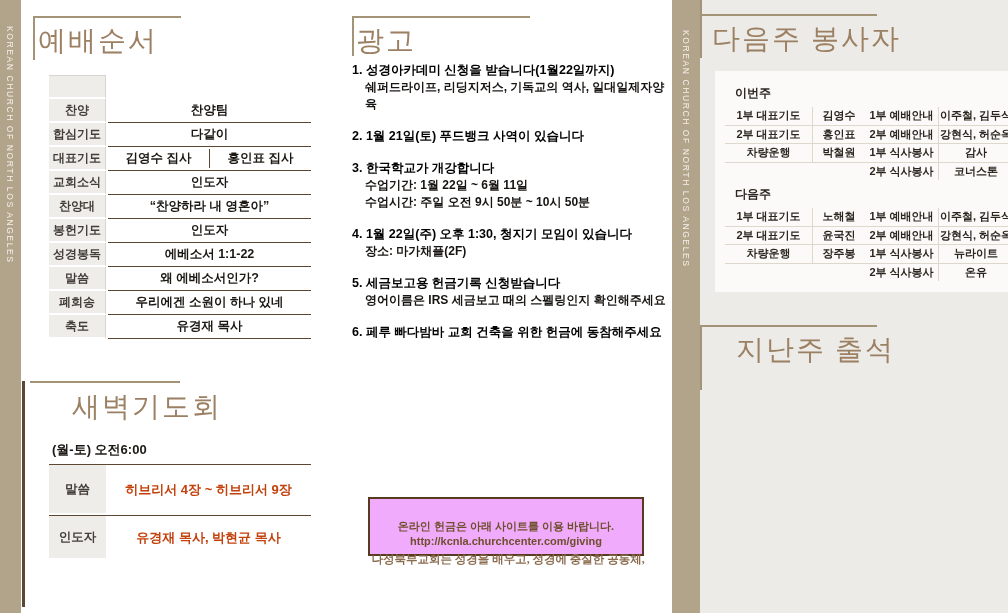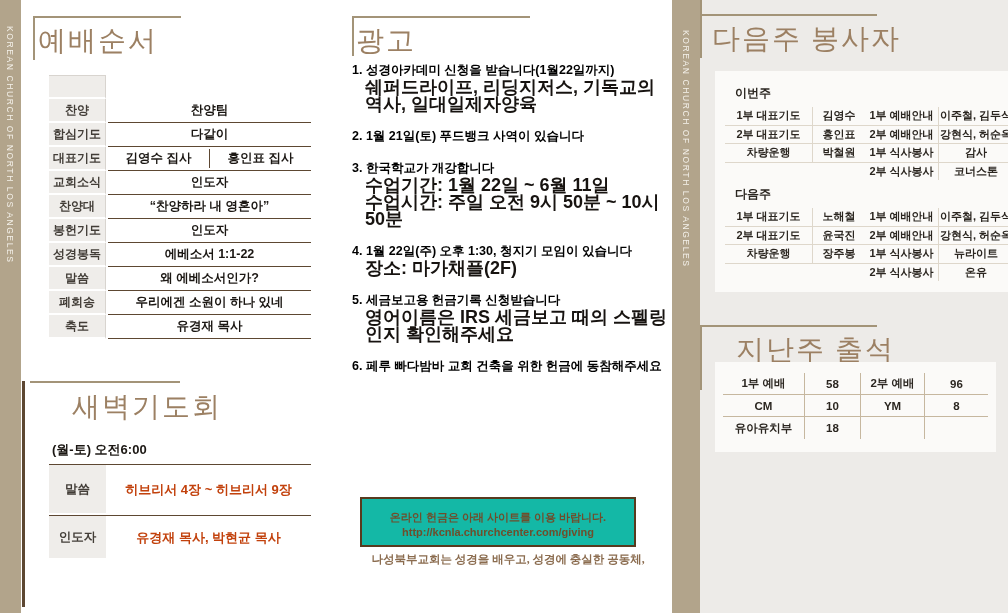--- a/index.html
+++ b/index.html
@@ -44,24 +44,24 @@
   .dp-row.r1{height:50px;}
   .dp-row.r2{height:44px;}
   .dp-label{width:57px;background:#efedea;border-bottom:2px solid #ffffff;box-sizing:border-box;
             display:flex;align-items:center;justify-content:center;font-size:12.5px;font-weight:700;color:#423d37;}
   .dp-value{flex:1;display:flex;align-items:center;justify-content:center;font-size:13px;font-weight:700;color:#c2410c;}
 
   
   .ann{position:absolute;left:352px;top:62px;width:315px;}
   .ann-item{margin-bottom:15px;}
   .ann-main{font-size:12.5px;font-weight:700;color:#000000;line-height:17px;}
-  .ann-sub{font-size:18px;font-weight:700;color:#171310;line-height:17px;margin-left:13px;}
-
-  
-  .give-box{position:absolute;left:360px;top:497px;width:272px;border:2px solid #583a1e;text-align:center;padding:11px 0 5px 0;background:#14b8a6;}
+  .ann-sub{font-size:12px;font-weight:700;color:#171310;line-height:17px;margin-left:13px;}
+
+  
+  .give-box{position:absolute;left:368px;top:497px;width:272px;border:2px solid #583a1e;text-align:center;padding:20px 0 5px 0;background:#f0abfc;}
   .give-line{font-size:11px;font-weight:700;color:#6f4e2c;line-height:15px;}
   .give-url{font-size:11px;font-weight:700;color:#6f4e2c;line-height:15px;text-decoration:none;display:block;}
 
   
   .motto{position:absolute;left:340px;top:551px;width:336px;text-align:center;font-family:"Liberation Serif",serif;
          font-size:11.5px;font-weight:700;color:#8b6c4f;line-height:17px;}
 
   
   .card{position:absolute;background:#fbfaf8;}
   .card.servants{left:715px;top:71px;width:308px;height:221px;padding:8px 10px;box-sizing:border-box;}
@@ -259,34 +259,14 @@
       <div class="sv-c2"></div>
       <div class="sv-c3">2부 식사봉사</div>
       <div class="sv-c4">온유</div>
     </div>
   </div>
 
   <div class="hrule" style="left:700px;top:325px;width:177px;"></div>
   <div class="vrule" style="left:700px;top:325px;height:65px;"></div>
   <div class="sec-title" style="left:712px;top:331px;margin-left:24px;">지난주 출석</div>
 
-  <div class="card attend">
-    <div class="at-row top">
-      <div class="bdr">1부 예배</div>
-      <div class="bdr">58</div>
-      <div class="bdr">2부 예배</div>
-      <div>96</div>
-    </div>
-    <div class="at-row mid">
-      <div class="bdr">CM</div>
-      <div class="bdr">10</div>
-      <div class="bdr">YM</div>
-      <div>8</div>
-    </div>
-    <div class="at-row">
-      <div class="bdr">유아유치부</div>
-      <div class="bdr">18</div>
-      <div class="bdr"></div>
-      <div></div>
-    </div>
-  </div>
 
 </div>
 
 </body></html>

